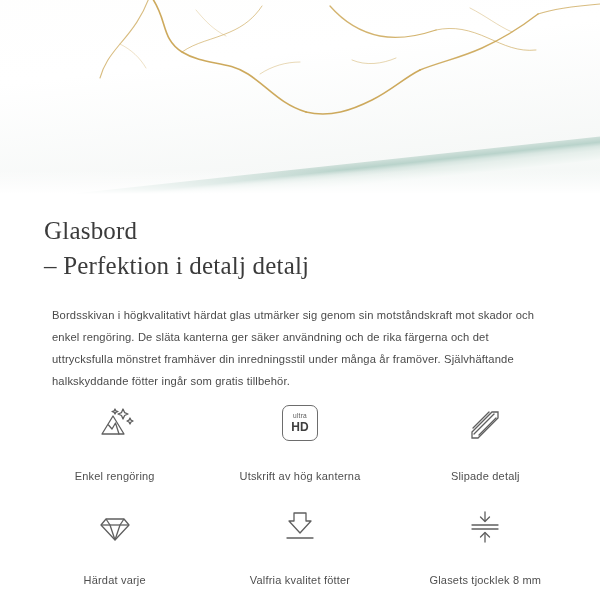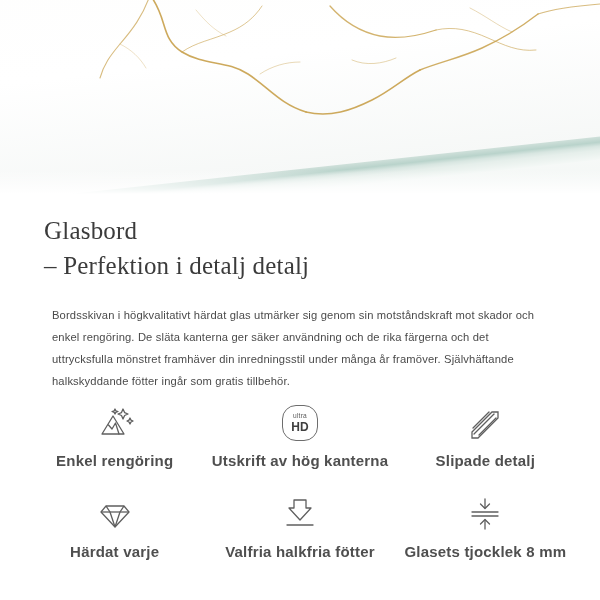--- a/index.html
+++ b/index.html
@@ -131,32 +131,31 @@
     justify-content: flex-start;
   }
   .feature-icon {
     width: 46px;
     height: 46px;
     display: flex;
     align-items: center;
     justify-content: center;
   }
   .feature-label {
-    margin-top: 6px;
-    font-size: 15px;
+    margin-top: 24px;
+    font-size: 11px;
     color: #4f4f4f;
     text-align: center;
     letter-spacing: 0.2px;
-    font-weight: bold;
   }
   .hd-box {
     width: 34px;
     height: 34px;
     border: 1.4px solid #6d6d6d;
-    border-radius: 14px;
+    border-radius: 7px;
     display: flex;
     flex-direction: column;
     align-items: center;
     justify-content: center;
     line-height: 1;
   }
   .hd-top {
     font-size: 6.6px;
     color: #5a5a5a;
     letter-spacing: 0.2px;
@@ -257,21 +256,21 @@
       <div class="feature-label">Härdat varje</div>
     </div>
 
     <div class="feature">
       <div class="feature-icon">
         <svg width="40" height="38" viewBox="0 0 40 38" fill="none" stroke="#5f5f5f" stroke-width="1.3" stroke-linejoin="round" stroke-linecap="round">
           <path d="M14,5 L26,5 L26,13 L31,13 L20,25 L9,13 L14,13 Z"></path>
           <path d="M7,30 L33,30"></path>
         </svg>
       </div>
-      <div class="feature-label">Valfria halkfria fötter</div>
+      <div class="feature-label">Valfria kvalitet fötter</div>
     </div>
 
     <div class="feature">
       <div class="feature-icon">
         <svg width="40" height="38" viewBox="0 0 40 38" fill="none" stroke="#5f5f5f" stroke-width="1.3" stroke-linecap="round" stroke-linejoin="round">
           <path d="M20,4 L20,13"></path>
           <path d="M15.5,9 L20,13.5 L24.5,9"></path>
           <path d="M7,17 L33,17"></path>
           <path d="M7,21 L33,21"></path>
           <path d="M20,34 L20,25"></path>

